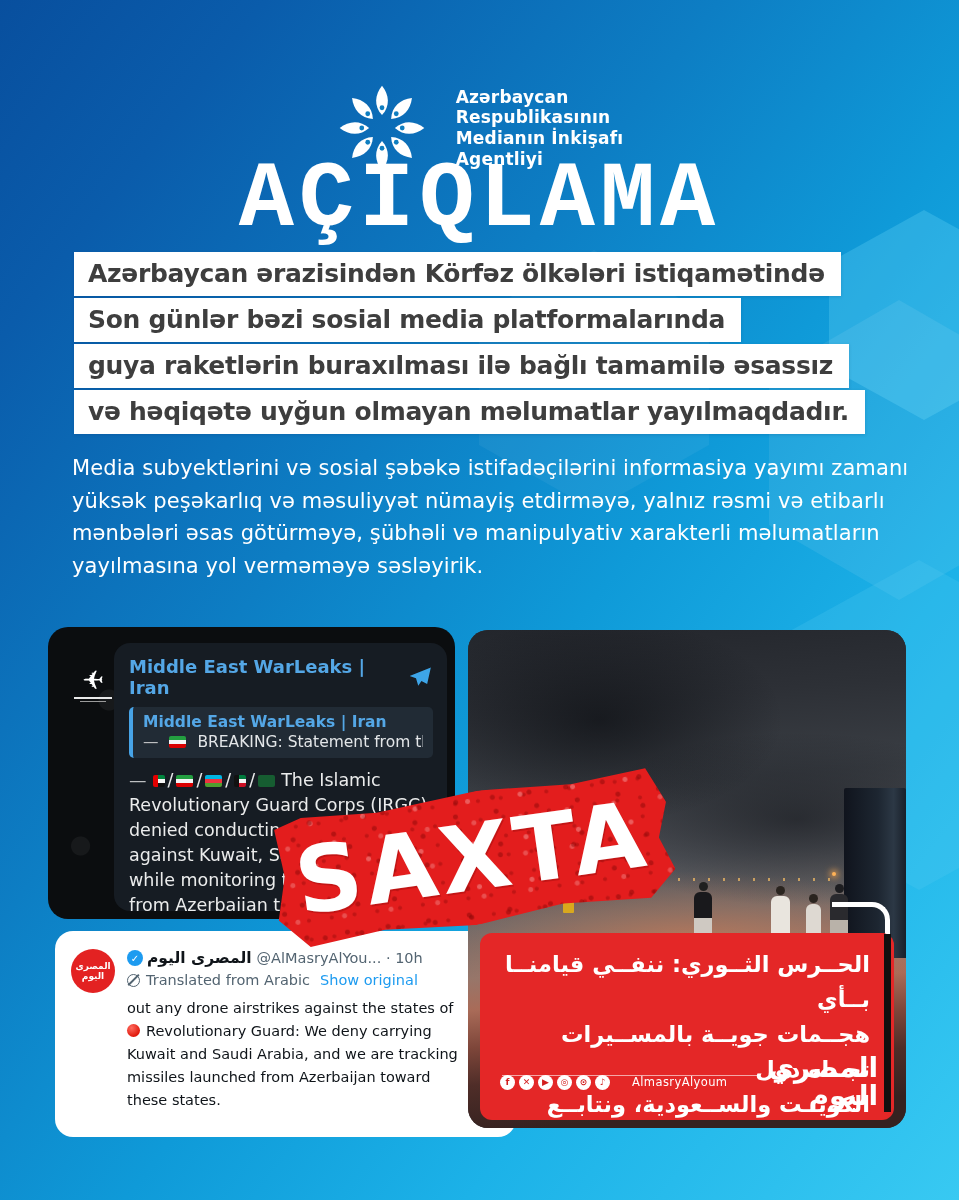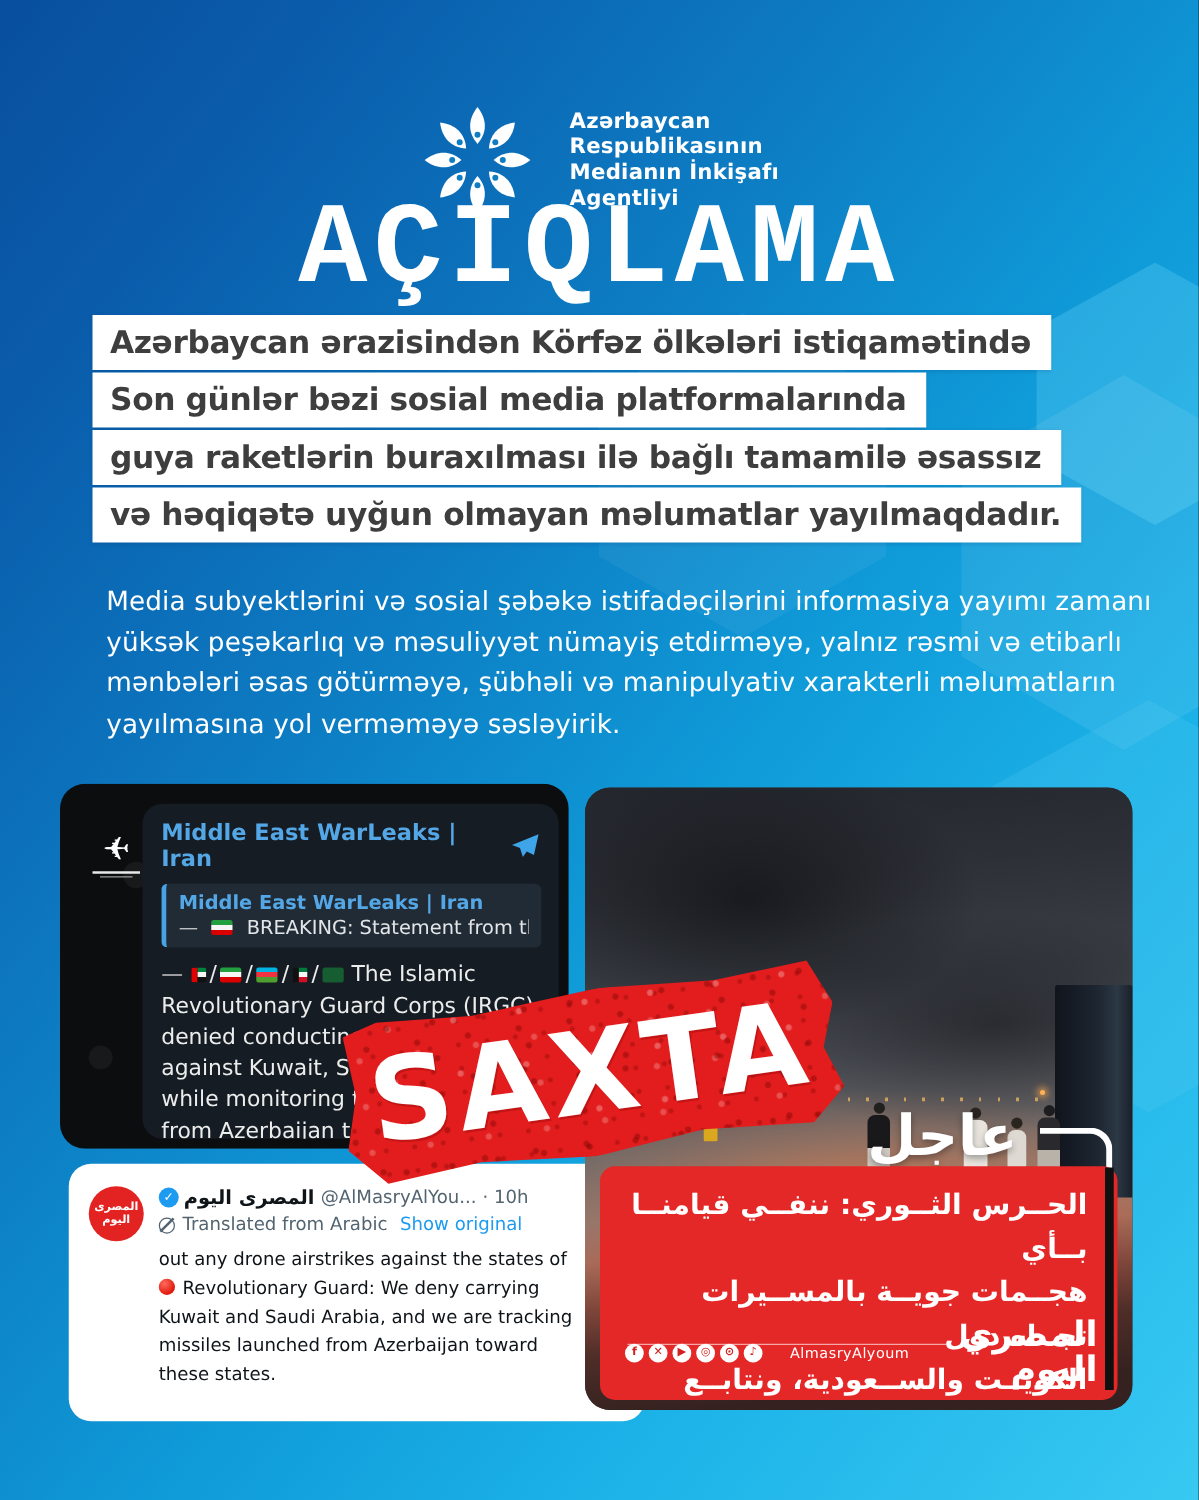--- a/index.html
+++ b/index.html
@@ -22,21 +22,21 @@
   .agency-name { color:#fff; font-size:17px; line-height:1.22; font-weight:600; letter-spacing:.2px; }
   .title { position:absolute; top:148px; left:0; right:0; text-align:center; color:#fff;
     font-size:92px; font-weight:800; letter-spacing:5px; margin:0;font-family:Liberation Mono, monospace; }
 
   
   .boxes { position:absolute; top:252px; left:74px; }
   .sbox { background:#fff; width:fit-content; padding:7px 16px 8px 14px; margin-bottom:2px;
     font-size:25px; font-weight:700; color:#3e3e3e; letter-spacing:-.3px; box-shadow:0 1px 3px rgba(0,40,90,.18); }
 
   .paragraph { position:absolute; top:452px; left:72px; width:874px; color:#fff;
-    font-size:21px; line-height:1.55; font-weight:400; letter-spacing:.1px; margin:13px; }
+    font-size:21px; line-height:1.55; font-weight:400; letter-spacing:.1px; margin:0; }
 
   
   .tg-card { position:absolute; left:48px; top:627px; width:407px; height:292px; border-radius:20px;
     background:#0b0d0f; overflow:hidden;
     background-image:
       radial-gradient(circle at 15% 25%, rgba(255,255,255,0.05) 0 10px, transparent 11px),
       radial-gradient(circle at 80% 12%, rgba(255,255,255,0.045) 0 8px, transparent 9px),
       radial-gradient(circle at 8% 75%, rgba(255,255,255,0.05) 0 9px, transparent 10px),
       radial-gradient(circle at 90% 60%, rgba(255,255,255,0.04) 0 12px, transparent 13px);
   }
@@ -280,21 +280,20 @@
         <div class="body"></div>
       </div>
     <div class="person p3" style="left:338px; top:264px;">
         <div class="head"></div>
         <div class="body"></div>
       </div>
     <div class="person p4" style="left:362px; top:254px;">
         <div class="head"></div>
         <div class="body"></div>
       </div>
-    <div class="urgent">عاجل</div>
     <div class="bracket"></div>
     <div class="blackbar"></div>
     <div class="red-panel">
       <div class="headline">الحــرس الثــوري: ننفــي قيامنــا بــأي</div>
       <div class="headline">هجــمات جويــة بالمســيرات تجــاه دول</div>
       <div class="headline">الكويــت والســعودية، ونتابــع صواريــخ</div>
 
       <div class="red-divider"></div>
       <div class="red-footer">
         <span class="socials">

